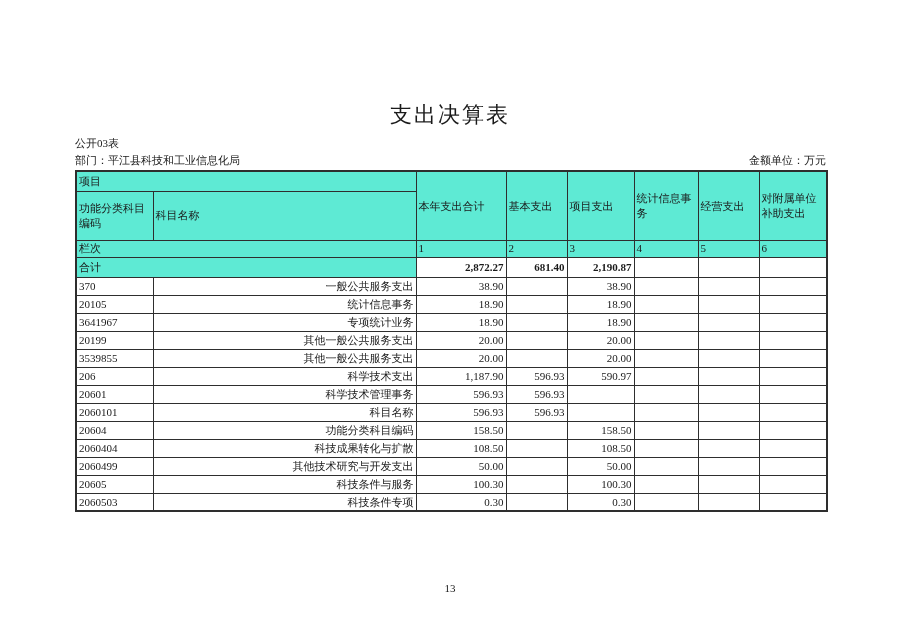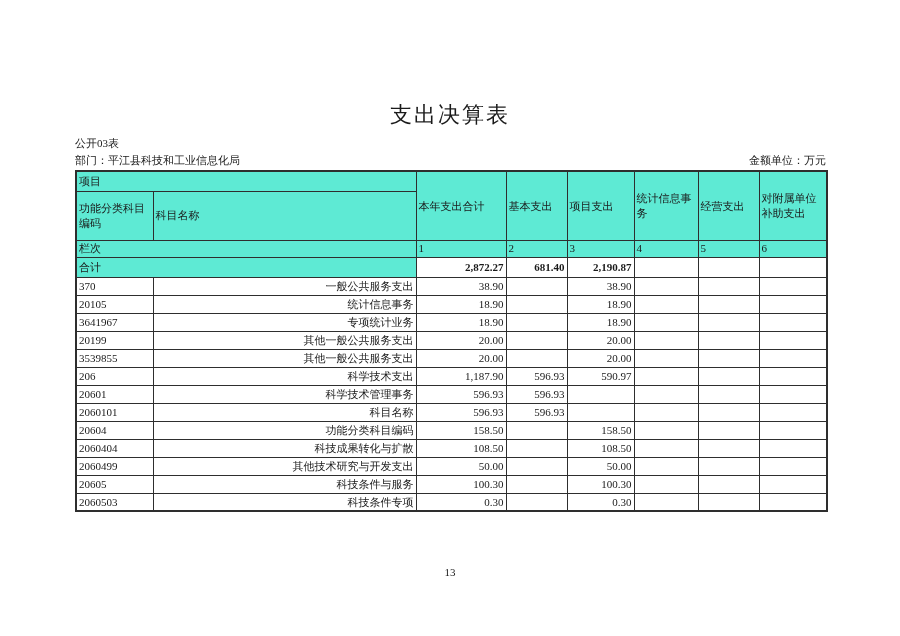--- a/index.html
+++ b/index.html
@@ -62,21 +62,21 @@
   tr.h-lanci td { height: 17px; }
   tr.total-row td { height: 20px; }
   tbody.data-body td { height: 18px; background: #ffffff; }
   td.code-cell { text-align: left; padding-left: 2px; }
   td.name-cell { text-align: right; padding-left: 3px; }
   td.name-cell.indent-1 { padding-left: 31px; }
   td.num-cell { text-align: right; padding-right: 3px; }
   tr.total-row td.num-cell { font-weight: bold; }
   .page-number {
     position: absolute;
-    top: 566px; left: 0;
+    top: 582px; left: 0;
     width: 100%;
     text-align: center;
     font-size: 11px;
   }
 </style>
 </head>
 <body>
 
 <div class="page">
 

